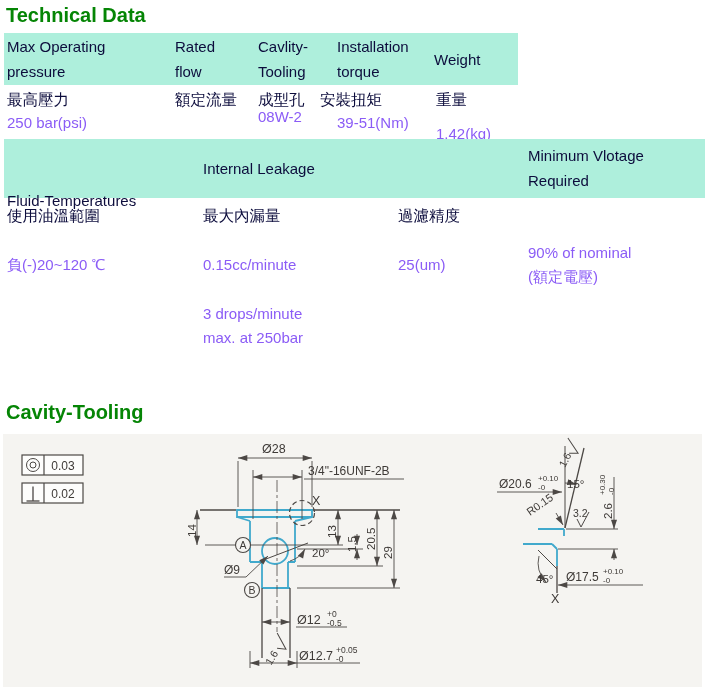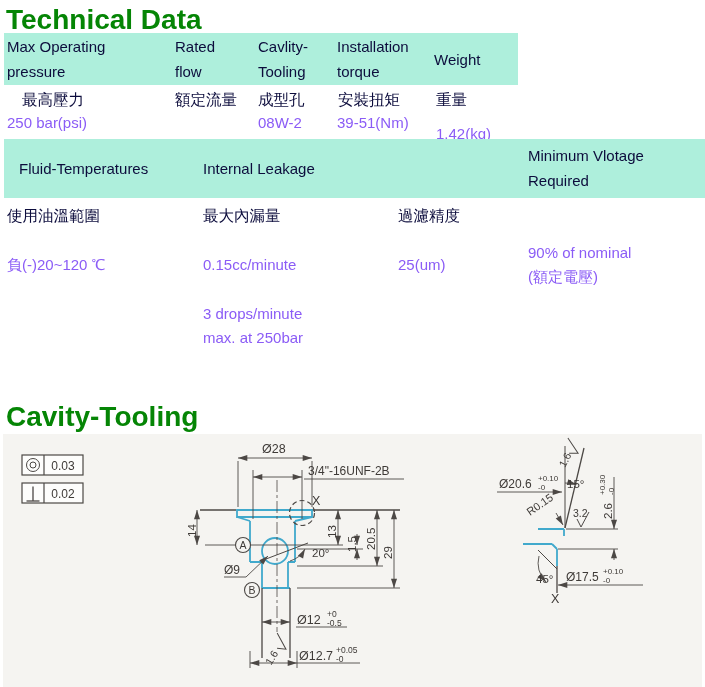--- a/index.html
+++ b/index.html
@@ -1,18 +1,18 @@
 <!DOCTYPE html>
 <html><head>
 <meta charset="utf-8">
 <style>
   html,body{margin:0;padding:0;background:#fff;}
   #page{position:relative;width:705px;height:687px;background:#ffffff;overflow:hidden;
         font-family:"Liberation Sans",sans-serif;color:#0c0c3c;}
-  .sec-title{position:absolute;left:6px;font-size:28px;font-weight:bold;color:#058505;}
+  .sec-title{position:absolute;left:6px;font-size:20px;font-weight:bold;color:#058505;}
   .band{position:absolute;background:#aeefdc;}
   .cell{position:absolute;font-size:15px;line-height:25px;color:#0c0c3c;}
   .cell.mid{display:flex;align-items:center;height:100%;}
   .zh{position:absolute;font-size:15.5px;white-space:nowrap;color:#0c0c3c;}
   .val{position:absolute;font-size:15px;white-space:nowrap;color:#8b5cf6;}
   svg text{font-family:"Liberation Sans",sans-serif;fill:#3e3a37;}
   .dln{stroke:#4c4845;stroke-width:0.9;fill:none;}
   .oln{stroke:#4c4845;stroke-width:1.3;fill:none;}
   .tln{stroke:#4c4845;stroke-width:1;fill:none;}
   .cyn{stroke:#41a9cc;stroke-width:1.8;fill:none;}
@@ -25,34 +25,34 @@
 <div class="sec-title" style="top:4px;">Technical Data</div>
 
 <div class="band" style="left:4px;top:33px;width:514px;height:52px;">
   <div class="cell" style="left:171px;top:1px;width:62px;">Rated flow</div>
   <div class="cell" style="left:3px;top:1px;width:140px;">Max Operating pressure</div>
   <div class="cell" style="left:254px;top:1px;width:80px;">Cavlity-Tooling</div>
   <div class="cell" style="left:333px;top:1px;width:95px;">Installation torque</div>
   <div class="cell mid" style="left:430px;top:0;width:80px;">Weight</div>
 </div>
 
-<div class="zh" style="left:7px;top:90px;margin-left:15px;">最高壓力</div>
+<div class="zh" style="left:7px;top:90px;">最高壓力</div>
 <div class="zh" style="left:175px;top:90px;">額定流量</div>
 <div class="zh" style="left:258px;top:90px;">成型孔</div>
-<div class="zh" style="left:338px;top:90px;">安裝扭矩</div>
+<div class="zh" style="left:320px;top:90px;">安裝扭矩</div>
 <div class="zh" style="left:436px;top:90px;">重量</div>
 
 <div class="val" style="left:7px;top:114px;">250 bar(psi)</div>
 <div class="val" style="left:175px;top:114px;margin-top:36px;">15(l/min)</div>
-<div class="val" style="left:258px;top:114px;">08W-2</div>
+<div class="val" style="left:258px;top:108px;">08W-2</div>
 <div class="val" style="left:337px;top:114px;">39-51(Nm)</div>
 <div class="val" style="left:436px;top:125px;">1.42(kg)</div>
 
 <div class="band" style="left:4px;top:139px;width:701px;height:59px;">
-  <div class="cell mid" style="left:15px;width:175px;">Fluid-Temperatures</div>
+  <div class="cell mid" style="left:3px;width:175px;margin-top:32px;">Fluid-Temperatures</div>
   <div class="cell mid" style="left:199px;width:175px;">Internal Leakage</div>
   <div class="cell" style="left:524px;top:4px;width:165px;">Minimum Vlotage Required</div>
 </div>
 
 <div class="zh" style="left:7px;top:206px;">使用油溫範圍</div>
 <div class="zh" style="left:203px;top:206px;">最大內漏量</div>
 <div class="zh" style="left:398px;top:206px;">過濾精度</div>
 
 <div class="val" style="left:7px;top:256px;">負(-)20~120 ℃</div>
 <div class="val" style="left:203px;top:256px;">0.15cc/minute</div>

